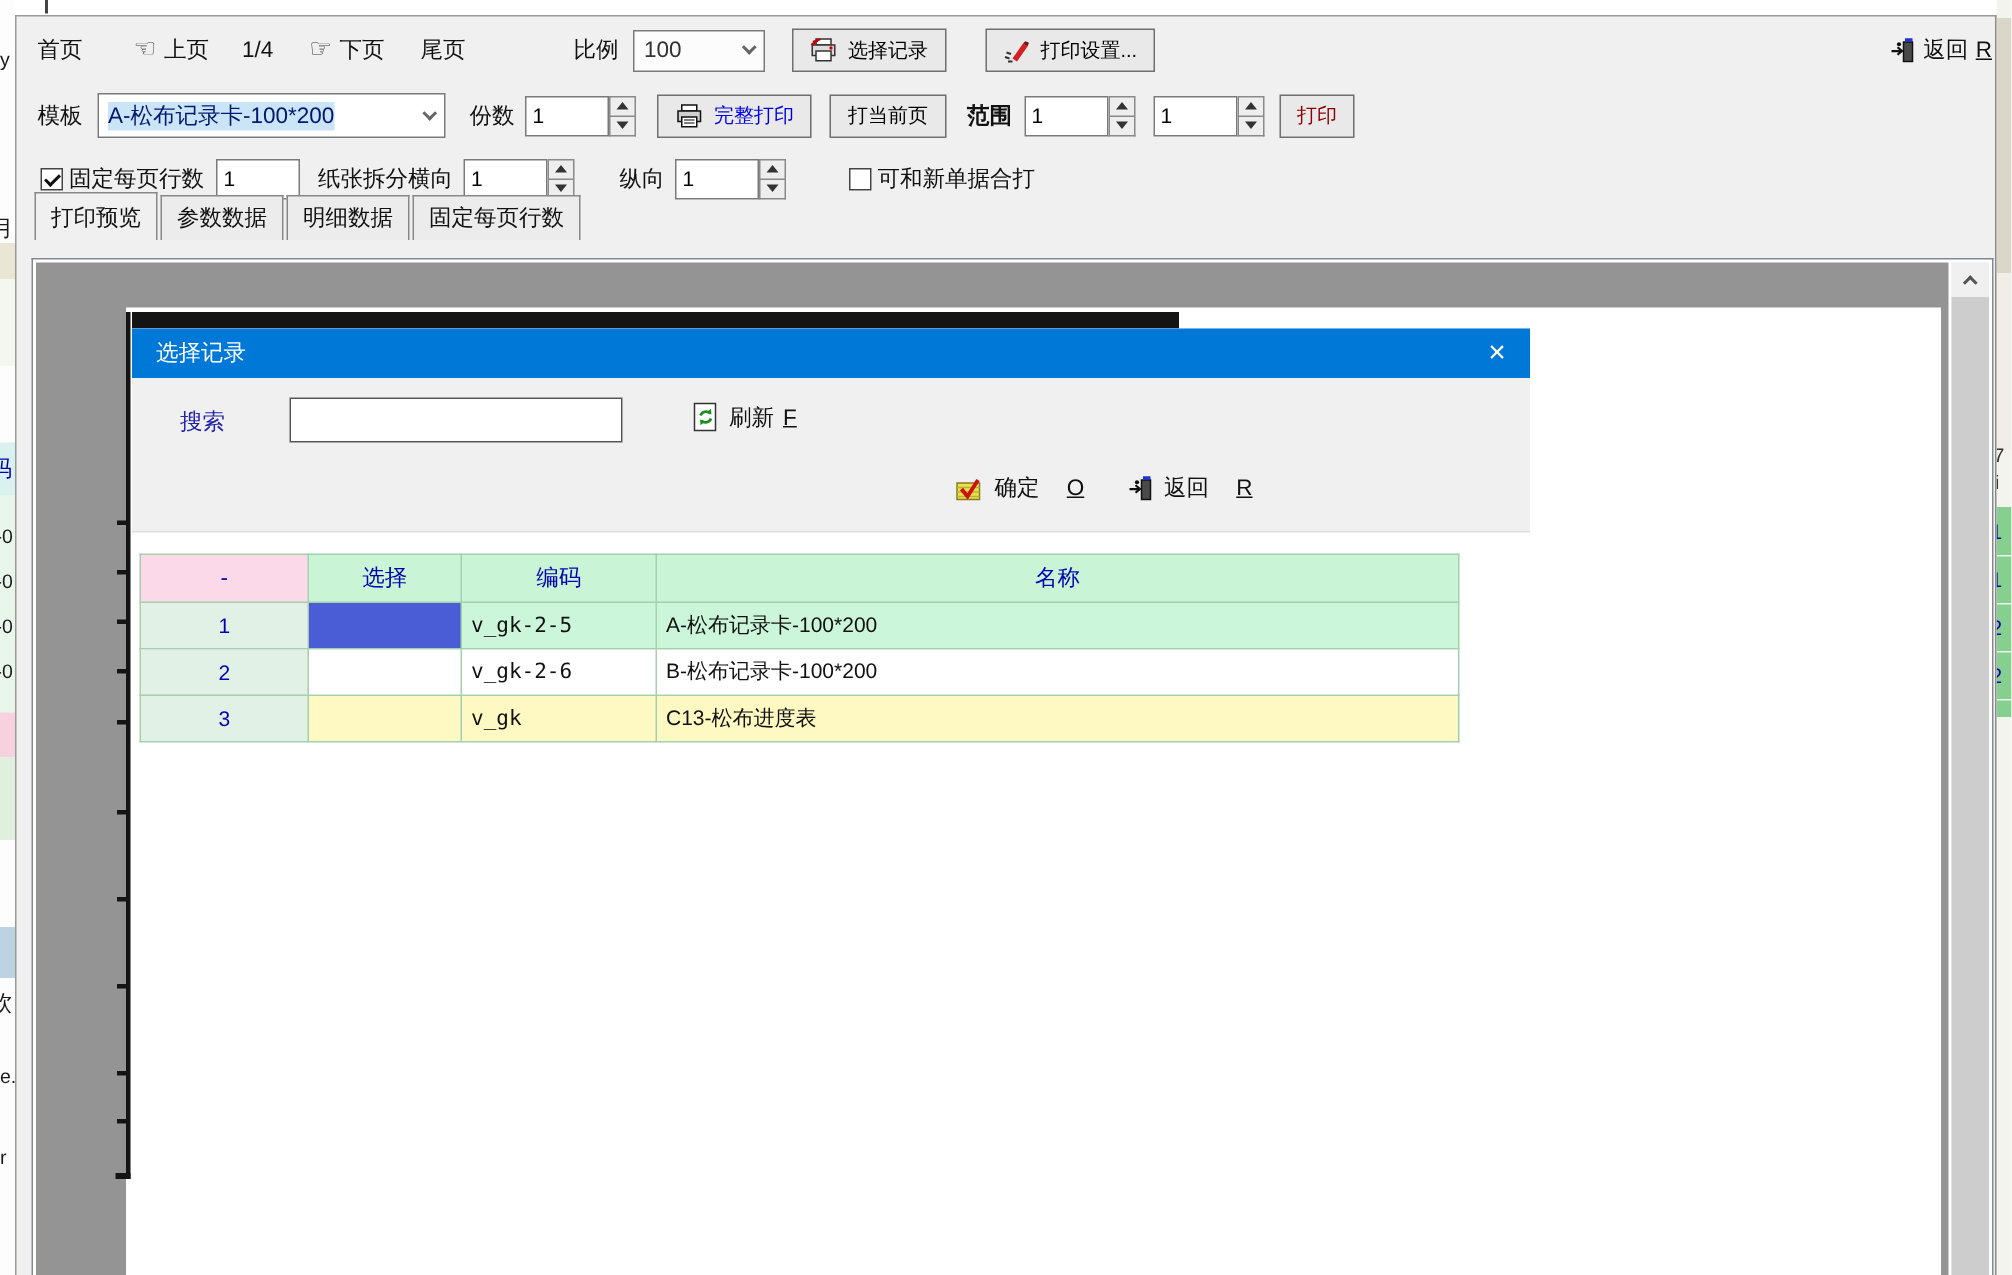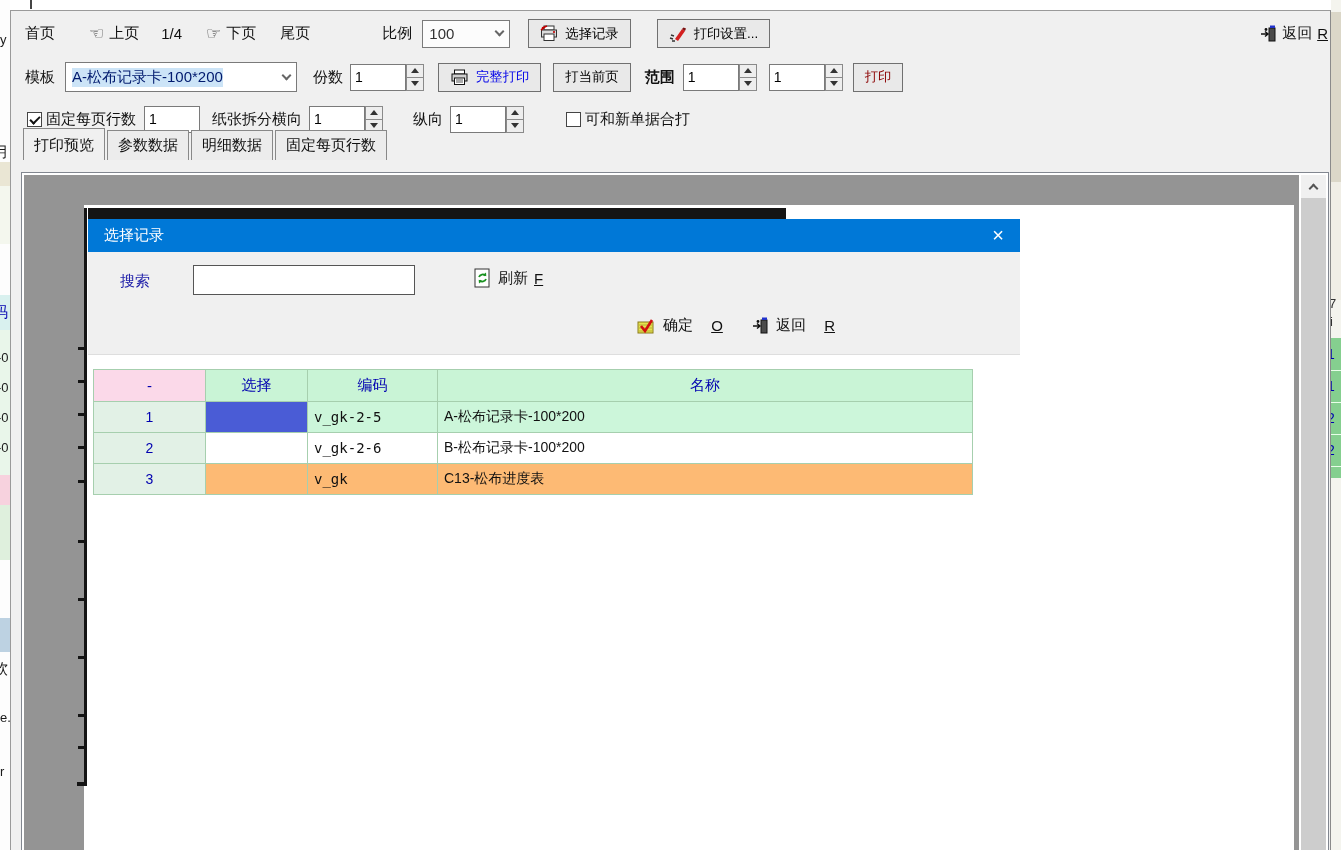--- a/index.html
+++ b/index.html
@@ -78,36 +78,36 @@
   
   .dialog { position:absolute; left:88px; top:219px; width:932px; height:631px; z-index:6; background:#f0f0f0; }
   .dlg-title { height:33px; background:#0078d7; color:#fff; display:flex; align-items:center;
     padding-left:16px; font-size:15px; }
   .dlg-close { margin-left:auto; width:44px; height:33px; display:flex; align-items:center;
     justify-content:center; font-size:20px; color:#fff; }
   .dlg-body { position:relative; height:598px; background:#f0f0f0; }
   .dlg-search-label { position:absolute; left:32px; top:20px; color:#2222aa; }
   .dlg-search-input { position:absolute; left:105px; top:13px; width:222px; height:30px;
     border:1px solid #555; background:#fff; font-size:14px; padding:0 4px; font-family:inherit; }
-  .dlg-refresh { position:absolute; left:385px; top:16px; display:inline-flex; align-items:center; gap:6px; }
+  .dlg-refresh { position:absolute; left:373px; top:16px; display:inline-flex; align-items:center; gap:6px; }
   .dlg-confirm { position:absolute; left:549px; top:64px; display:inline-flex; align-items:center; gap:7px; }
   .dlg-return  { position:absolute; left:664px; top:64px; display:inline-flex; align-items:center; gap:7px; }
   .dlg-white { position:absolute; left:0; right:0; top:102px; bottom:0; background:#fff; border-top:1px solid #dedede; }
 
   .rec-table { position:absolute; left:5px; top:14px; border-collapse:collapse; table-layout:fixed; }
   .rec-table th, .rec-table td { border:1px solid #a6cfae; overflow:hidden; white-space:nowrap; }
   .rec-table th { height:32px; background:#c9f4d6; color:#0000b0; font-weight:normal; font-size:15px; }
   .rec-table th.pink { background:#fbd9e9; }
   .rec-table td { height:31px; font-size:14px; padding:0 6px; }
   .numcell { text-align:center; color:#0000b0; background:#e2f1e6; }
   .codecell { font-family:"DejaVu Sans Mono","Liberation Mono",monospace; font-size:13px; }
   .tr1 td.body { background:#ccf6da; }
   .tr1 td.sel { background:#4a5cd6; }
   .tr2 td.body { background:#ffffff; }
-  .tr3 td.body { background:#fdba74; }
+  .tr3 td.body { background:#fef9c3; }
 
   svg { flex:none; display:block; }
 </style>
 </head>
 <body>
 
 <div class="left-sliver">
   <div class="strip" style="top:162px;height:24px;background:#eae6d4;"></div>
   <div class="strip" style="top:186px;height:58px;background:#f4f7ee;"></div>
   <div class="strip" style="top:295px;height:35px;background:#d9f1ef;"></div>

